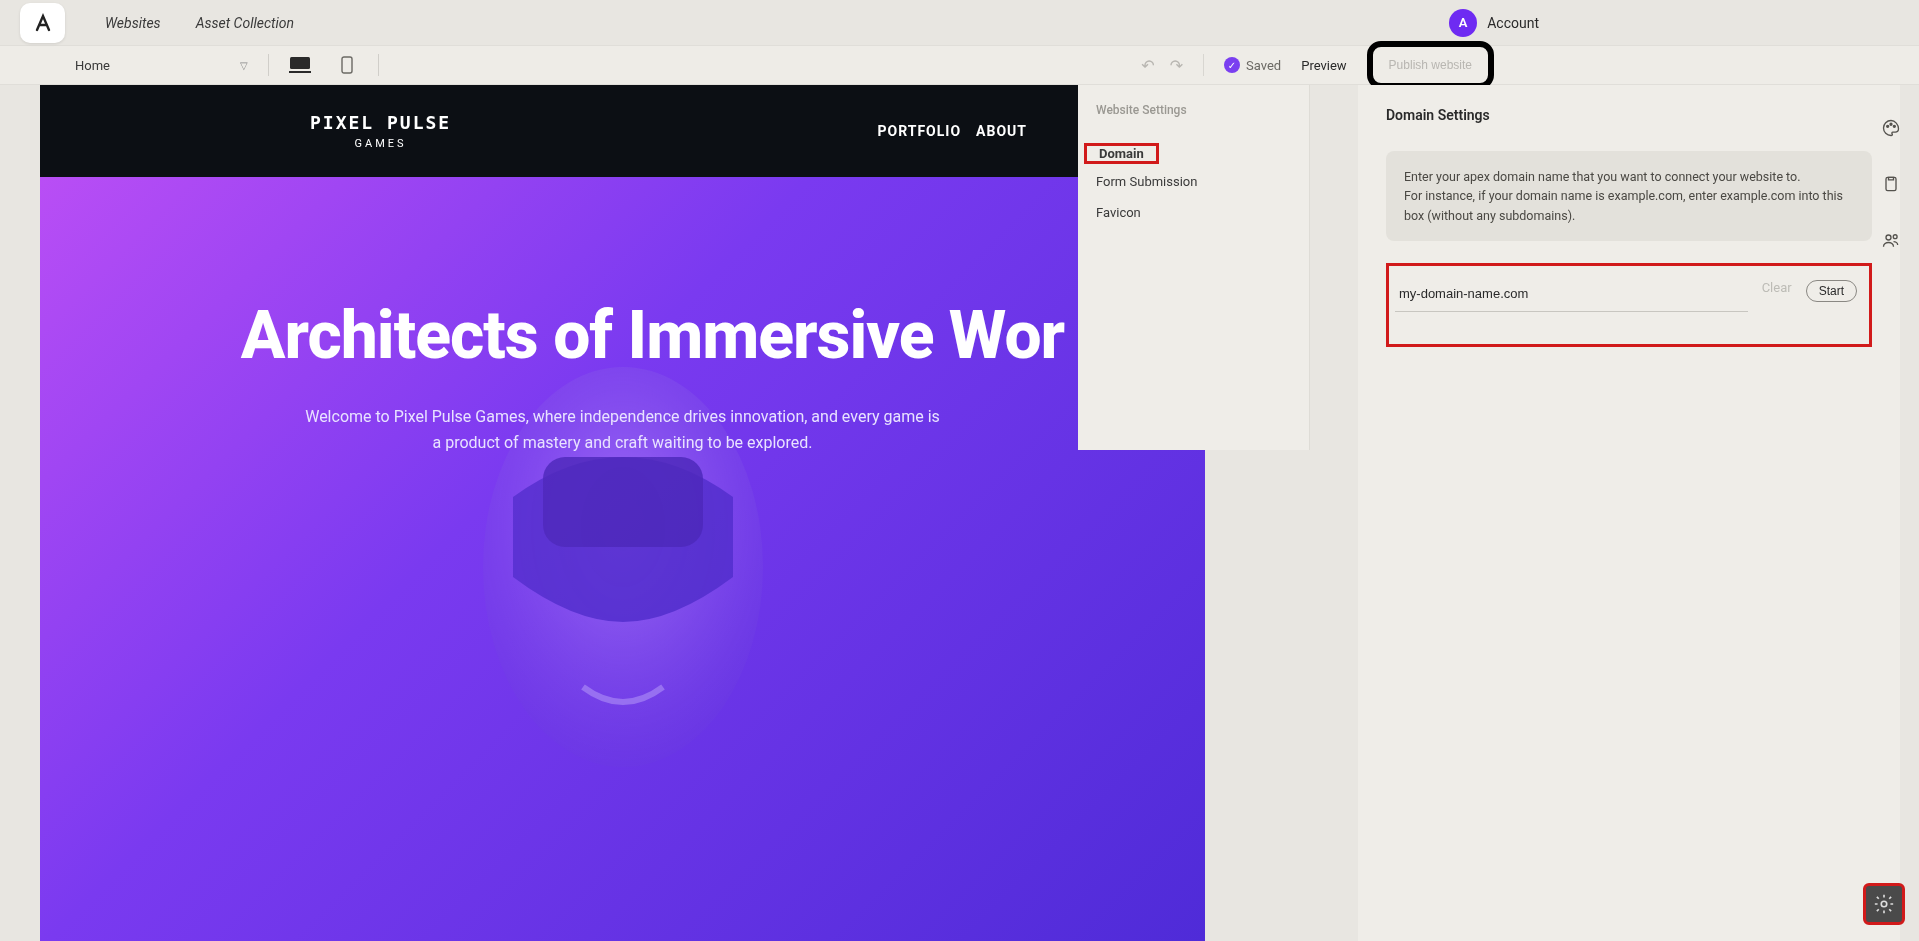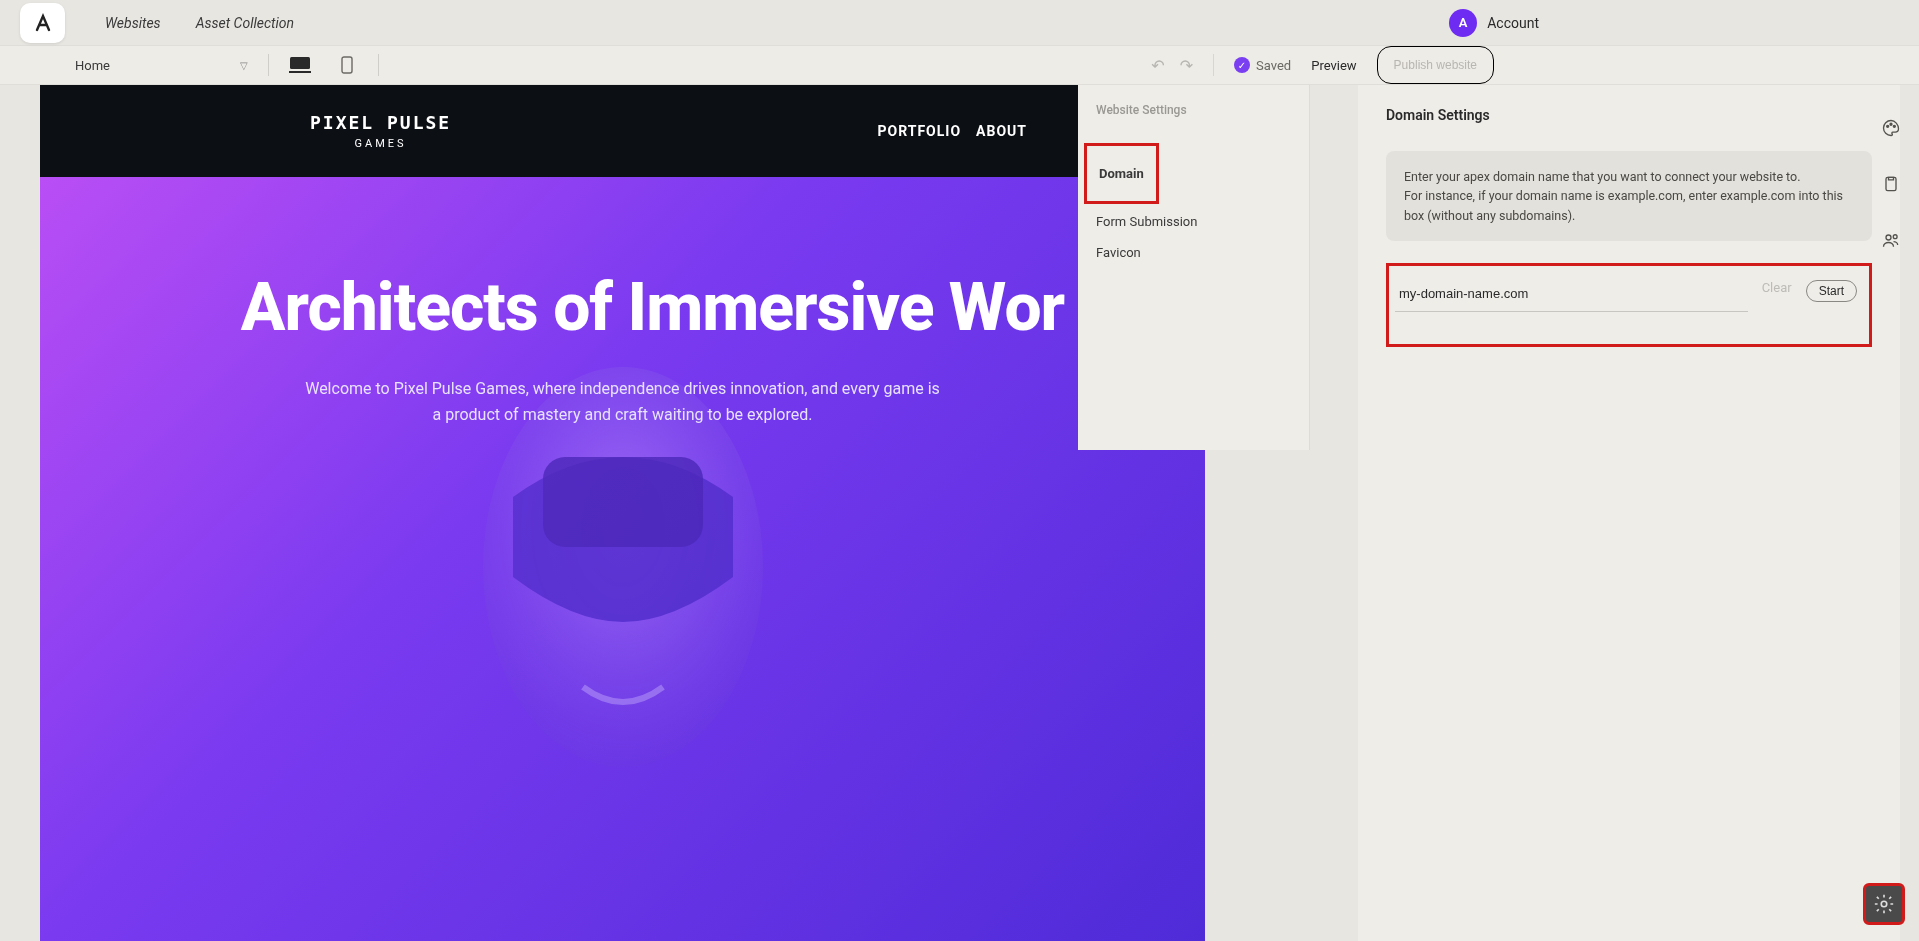--- a/index.html
+++ b/index.html
@@ -71,21 +71,21 @@
 .toolbar-right { margin-left: auto; display: flex; align-items: center; gap: 20px; margin-right: 405px;}
 .undo-redo { display:flex; gap:15px; color:#b8b6b1; }
 .undo-redo span { cursor:pointer; font-size: 16px;}
 .saved-wrap { display:flex; align-items:center; gap:6px; }
 .check-circle { width:16px; height:16px; border-radius:50%; background:#7a3ff0; display:flex; align-items:center; justify-content:center; }
 .check-circle::after { content:"✓"; color:#fff; font-size:10px; }
 .saved-text { font-size: 13px; color:#6b6964;text-align:right; }
 .preview-link { font-size:13px; color:#2a2a2a; cursor:pointer; }
 .publish-btn {
   font-size: 12px; color:#b8b6b1;
-  border:1px solid #000000; border-radius: 14px;
+  border:6px solid #000000; border-radius: 14px;
   padding: 11px 16px; background:transparent;
 }
 .vdiv-right { width:1px; height:22px; background:#d8d6d1; }
 
 
 .main {
   position: absolute;
   top: 85px; left: 0; right: 0; bottom: 0;
 }
 
@@ -106,21 +106,21 @@
 .site-logo { position:absolute; left:270px; text-align:center; color:#fff; }
 .site-logo .l1 { font-family: monospace; font-size: 18px; letter-spacing:2px; font-weight:700;}
 .site-logo .l2 { font-size: 11px; letter-spacing: 3px; margin-top:4px;}
 .site-nav { position:absolute; right:178px; display:flex; gap:15px; }
 .site-nav a { color:#fff; font-size:14px; font-weight:700; letter-spacing:1px; text-decoration:none;}
 .hero {
   height: 764px;
   background: linear-gradient(135deg, #b94ef5 0%, #7a3af0 40%, #4f2bd8 100%);
   position:relative;
   display:flex; flex-direction:column; align-items:center; justify-content:flex-start;
-  padding-top: 92px;
+  padding-top: 120px;
   color:#fff;
   overflow:hidden;
 }
 .hero-head {
   width: 420px; height: 520px;
   position:absolute; left:50%; transform:translateX(-50%); top: 80px;
   opacity: 0.55;
 }
 .hero h1 {
   font-size: 66px; font-weight: 800; letter-spacing: -1px;
@@ -153,21 +153,21 @@
 .menu-item {
   font-size: 13px; color:#3a3a3a;
   padding: 8px 0; cursor:pointer;
 }
 .menu-item.active {
   font-weight:700;
 }
 .menu-item.highlight {
   display:inline-block;
   border: 3px solid #d11a1a;
-  padding: 20px 12px;
+  padding: 0 12px;
   margin-left: -12px;
   margin-bottom: 2px;
 }
 
 
 .domain-panel {
   position:absolute;
   top:0; left: 1358px;
   width: 542px;
   bottom:0;

